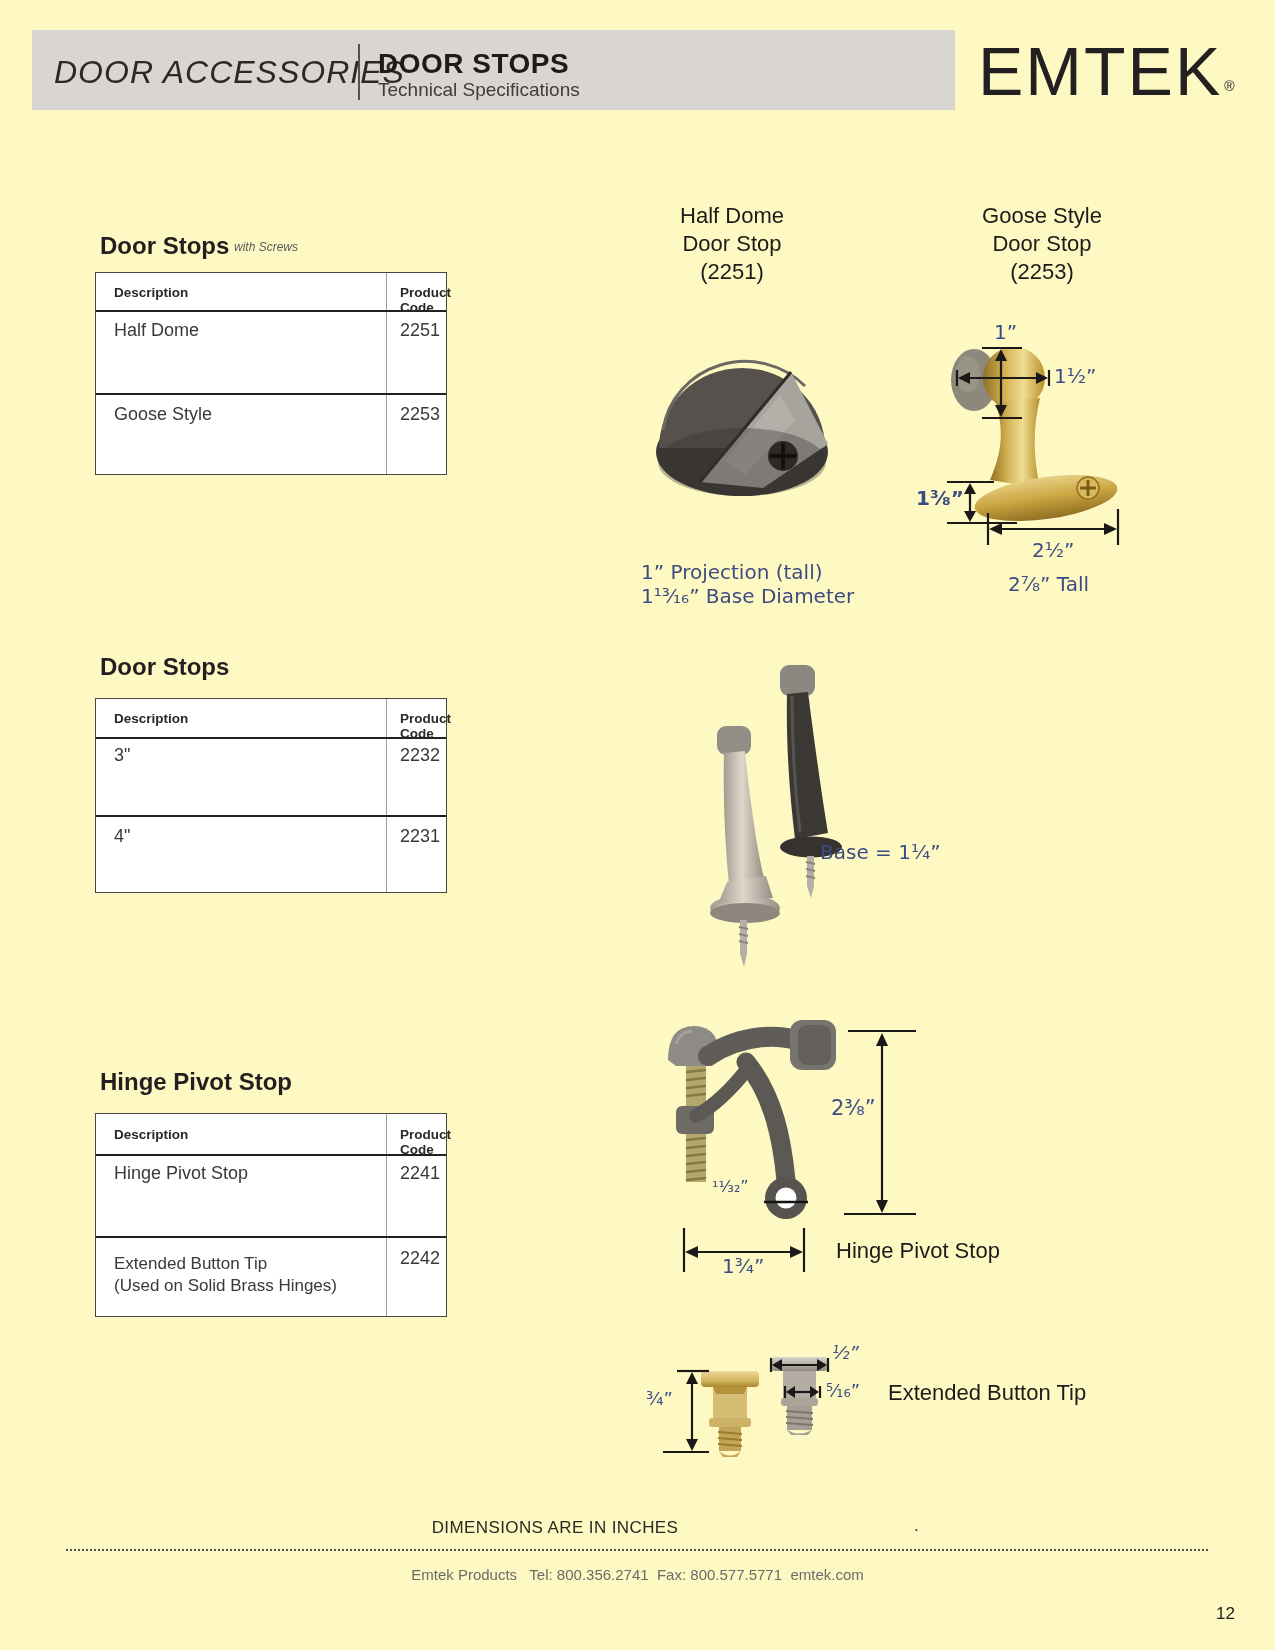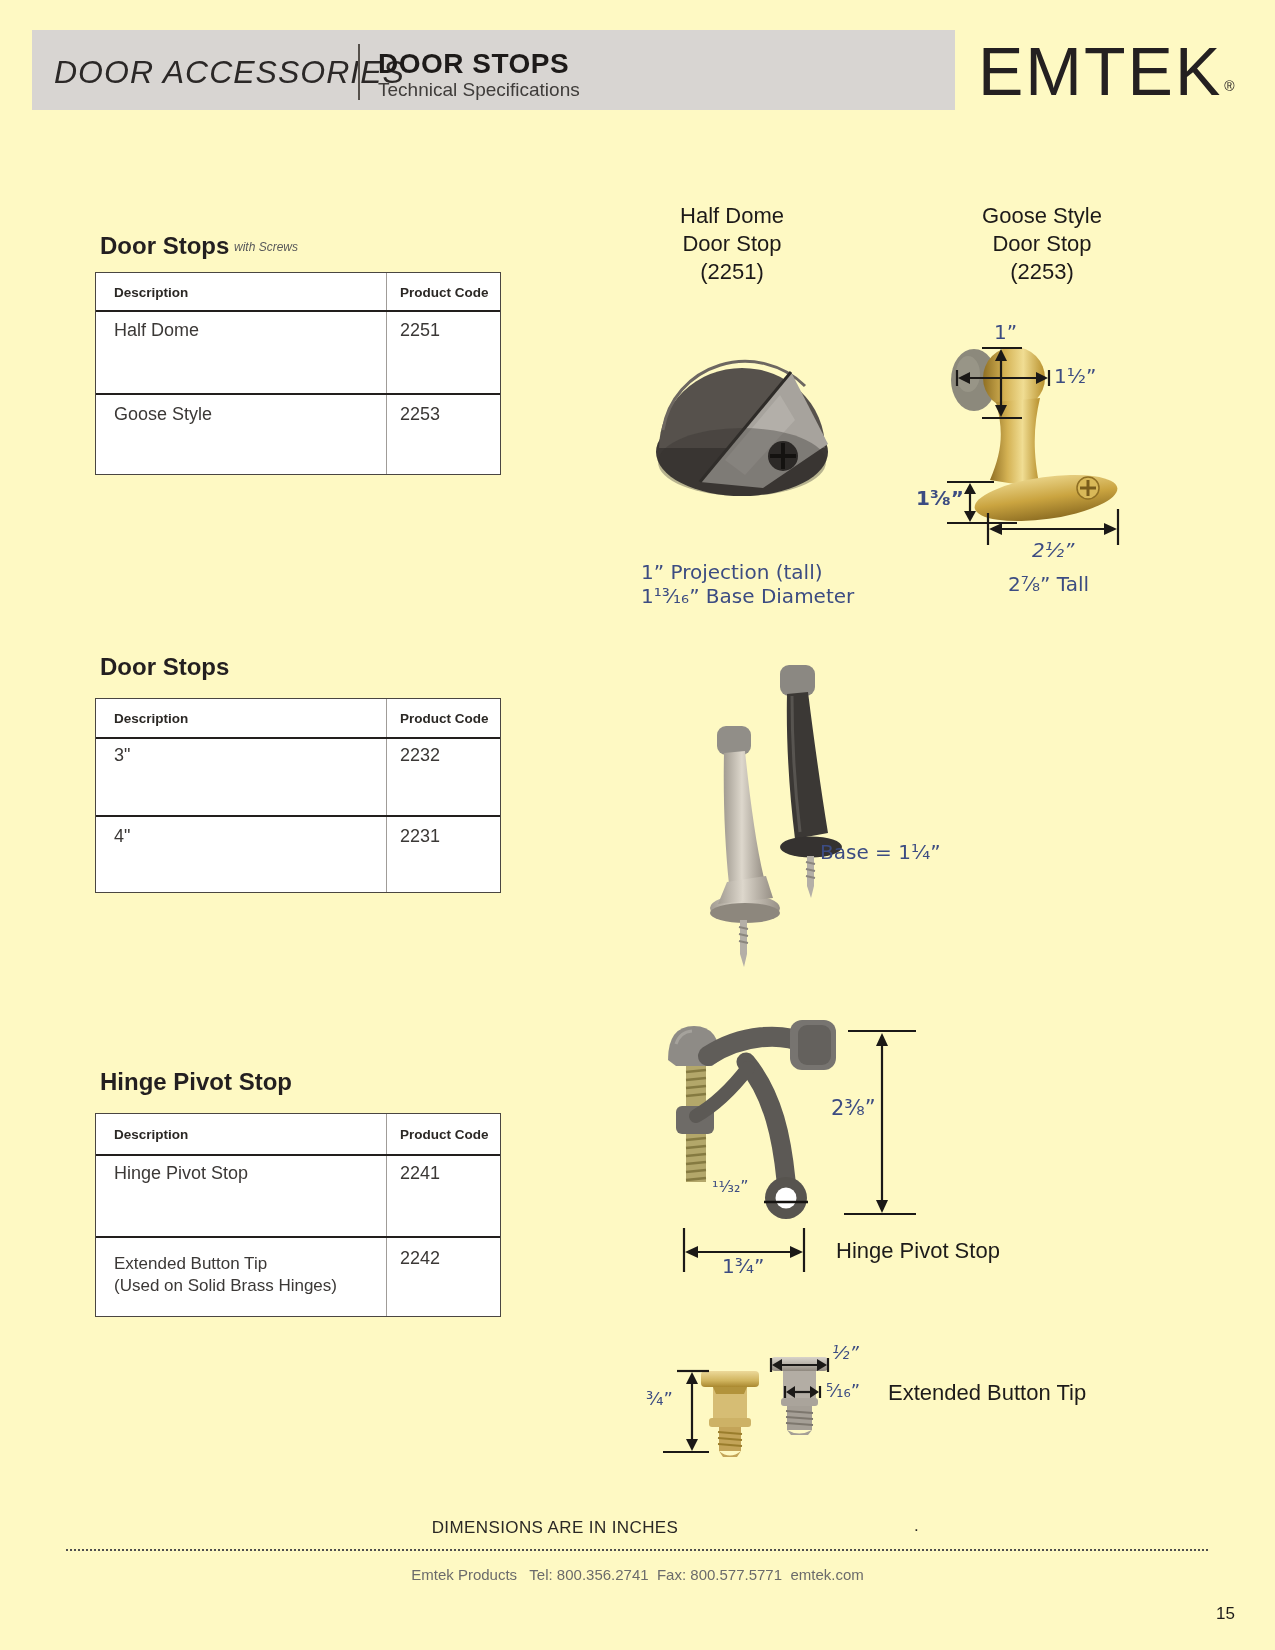--- a/index.html
+++ b/index.html
@@ -15,21 +15,21 @@
   .hdr-title { position:absolute; left:378px; top:48px; font-weight:bold; font-size:28px; letter-spacing:.5px; color:#1d1a19; }
   .hdr-sub { position:absolute; left:378px; top:79px; font-size:19px; color:#3f3c3a; }
   .logo { position:absolute; left:978px; top:32px; font-size:68px; letter-spacing:2px; color:#242021; }
   .logo .reg { font-size:14px; letter-spacing:0; position:relative; top:-4px; left:2px; }
 
   
   .sec-title { position:absolute; font-weight:bold; font-size:24px; color:#231f20; }
   .sec-note { position:absolute; font-style:italic; font-size:12px; color:#58595b; }
 
   
-  .tbl { position:absolute; left:95px; width:406px; border:1.5px solid #4a4642; box-sizing:border-box; background:#fff; }
+  .tbl { position:absolute; left:95px; width:352px; border:1.5px solid #4a4642; box-sizing:border-box; background:#fff; }
   .tbl .coldiv { position:absolute; top:0; bottom:0; left:290px; width:1px; background:#a09c98; }
   .tbl .hline { position:absolute; left:0; right:0; height:2px; background:#221f1d; }
   .tbl .hd { position:absolute; font-size:13.5px; font-weight:bold; color:#2b2825; }
   .tbl .cell { position:absolute; font-size:18px; color:#3b3836; }
   .tbl .cell.sm { font-size:17px; }
 
   
   .fig-title { position:absolute; width:220px; text-align:center; font-size:22px; line-height:28px; color:#1d1a19; }
   .dim { position:absolute; font-family:"DejaVu Sans", sans-serif; color:#3c4c82; font-size:20px; white-space:nowrap; }
   .dim.sm { font-size:16px; }
@@ -149,21 +149,21 @@
     <line class="ar" x1="98" y1="193" x2="98" y2="225"></line>
     <line class="ar" x1="228" y1="189" x2="228" y2="225"></line>
     <line class="ar" x1="110" y1="209" x2="216" y2="209"></line>
     <polygon class="ah" points="112,203 112,215 99,209"></polygon>
     <polygon class="ah" points="214,203 214,215 227,209"></polygon>
   </svg>
 
   <span class="dim" style="left:994px; top:320px;">1”</span>
   <span class="dim" style="left:1054px; top:364px;">1¹⁄₂”</span>
   <span class="dim" style="left:916px; top:486px;font-weight:bold;">1³⁄₈”</span>
-  <span class="dim" style="left:1032px; top:538px;font-style:italic;">2¹⁄₂”</span>
+  <span class="dim" style="left:1032px; top:538px;">2¹⁄₂”</span>
   <span class="dim" style="left:1008px; top:572px;">2⁷⁄₈” Tall</span>
 
   <span class="sec-title" style="left:100px; top:653px;">Door Stops</span>
 
   <div class="tbl" style="top:698px; height:195px;">
     <div class="coldiv"></div>
     <div class="hline" style="top:38px;"></div>
     <div class="hline" style="top:116px;"></div>
     <span class="hd" style="left:18px; top:12px;">Description</span>
     <span class="hd" style="left:304px; top:12px;">Product Code</span>
@@ -327,15 +327,15 @@
 
   <span class="dim" style="left:646px; top:1388px; font-size:18px;">³⁄₄”</span>
   <span class="dim" style="left:832px; top:1342px; font-size:18px;font-style:italic;">¹⁄₂”</span>
   <span class="dim" style="left:826px; top:1380px; font-size:18px;">⁵⁄₁₆”</span>
   <span class="plabel" style="left:888px; top:1380px;">Extended Button Tip</span>
 
   <div class="foot-note">DIMENSIONS ARE IN INCHES</div>
   <span class="foot-period">.</span>
   <div class="dotline"></div>
   <div class="foot-contact">Emtek Products   Tel: 800.356.2741  Fax: 800.577.5771  emtek.com</div>
-  <span class="pageno">15</span>
+  <span class="pageno">12</span>
 
 </div>
 
 </body></html>

